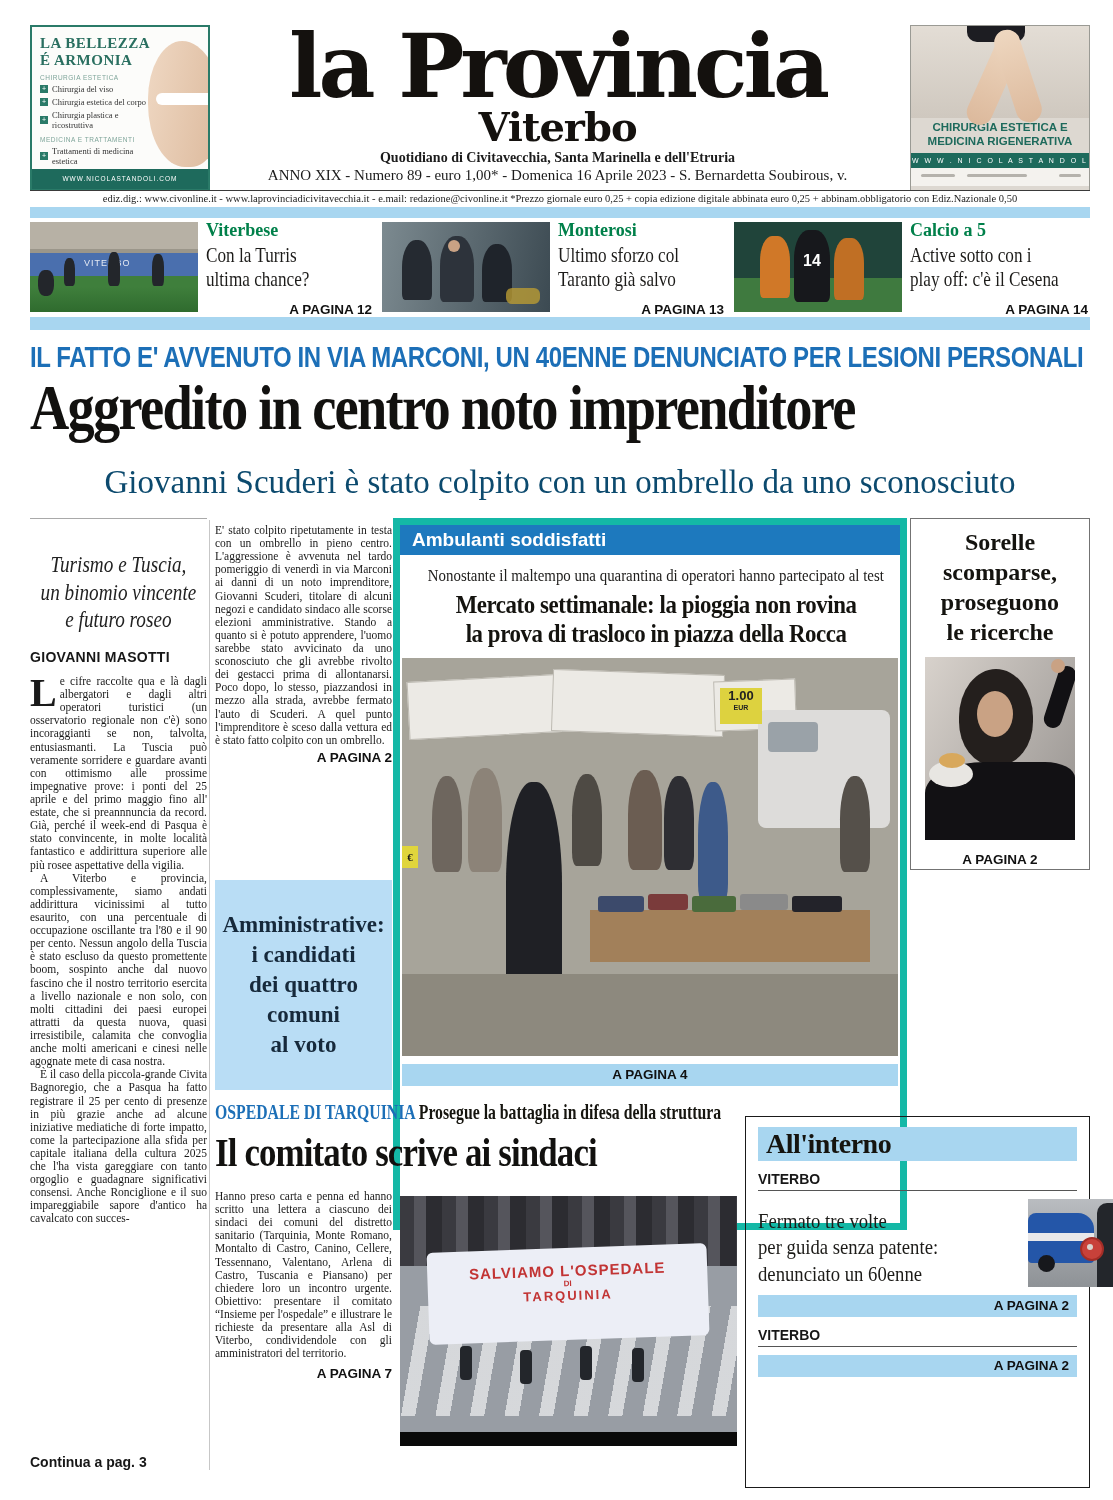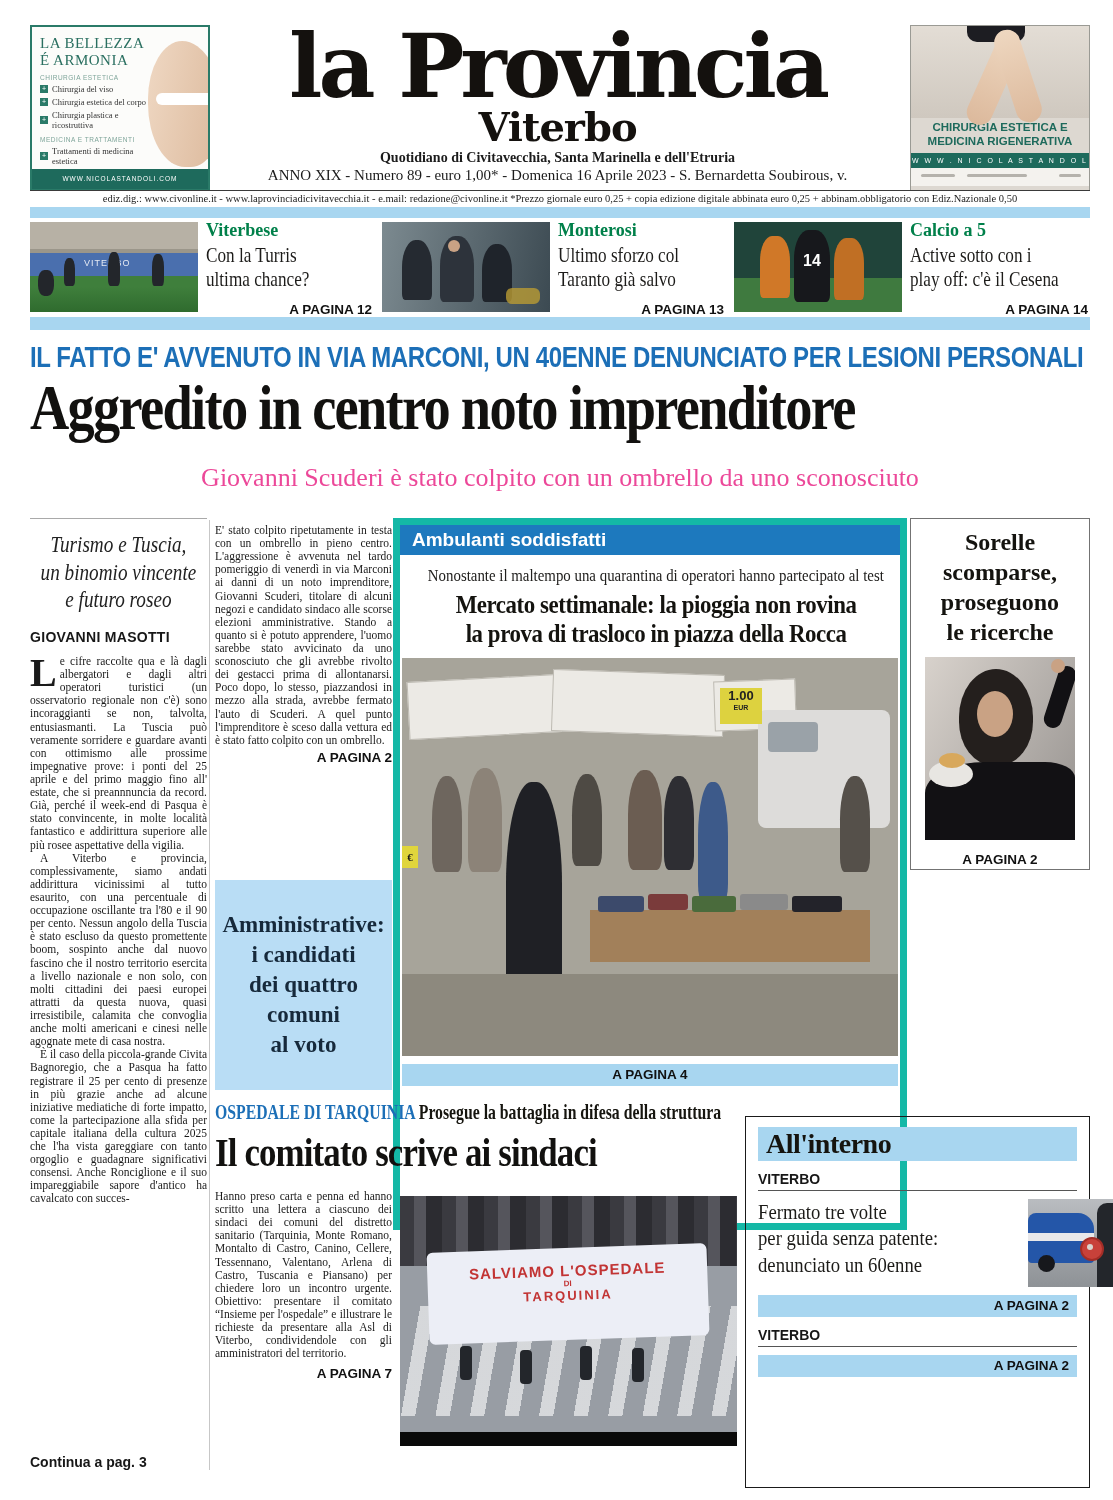--- a/index.html
+++ b/index.html
@@ -6,21 +6,21 @@
   .page{position:relative;width:1113px;height:1500px;background:#ffffff;margin:0 auto;
         font-family:"Liberation Serif",serif;color:#171717;overflow:hidden;}
   .abs{position:absolute;}
   .pre{white-space:pre-line;}
   .ref{font-family:"Liberation Sans",sans-serif;font-weight:bold;font-size:13.5px;color:#111;}
 
   
   .ad-left{left:30px;top:25px;width:180px;height:166px;border:2px solid #2a7a68;box-sizing:border-box;
            background:#fcfcfa;overflow:hidden;}
   .adl-body{position:absolute;left:8px;top:8px;width:118px;z-index:2;}
-  .adl-title{font-weight:normal;font-size:15px;line-height:1.1;color:#2a6f60;letter-spacing:.5px;}
+  .adl-title{font-weight:bold;font-size:15px;line-height:1.1;color:#2a6f60;letter-spacing:.5px;}
   .adl-sec{font-size:6.5px;color:#7fa59a;margin-top:6px;letter-spacing:.5px;font-family:"Liberation Sans",sans-serif;}
   .adl-item{display:flex;align-items:center;margin-top:3px;}
   .adl-sq{width:8px;height:8px;background:#2a7a68;color:#fff;font-size:7px;line-height:8px;text-align:center;
           font-family:"Liberation Sans",sans-serif;flex:none;}
   .adl-item span.t{font-size:8.5px;color:#333;margin-left:4px;}
   .adl-woman{position:absolute;right:-14px;top:14px;width:74px;height:126px;background:linear-gradient(100deg,#efd8c3,#dcb99c);
              border-radius:46% 54% 42% 50%;z-index:1;}
   .adl-woman:before{content:"";position:absolute;left:8px;top:52px;width:58px;height:12px;background:#fff;border-radius:6px;}
   .adl-bar{position:absolute;left:0;right:0;bottom:0;height:20px;background:#1e6a5c;color:#fff;
            font-family:"Liberation Sans",sans-serif;font-size:6.5px;letter-spacing:1px;line-height:20px;text-align:center;z-index:3;}
@@ -71,27 +71,27 @@
   .ph-futsal .p2{position:absolute;left:60px;top:8px;width:36px;height:72px;background:#17181c;border-radius:40% 40% 10% 10%;}
   .ph-futsal .p3{position:absolute;left:100px;top:16px;width:30px;height:62px;background:#c06f24;border-radius:40% 40% 10% 10%;}
   .ph-futsal .num{position:absolute;left:64px;top:30px;width:28px;text-align:center;color:#fff;
                   font-family:"Liberation Sans",sans-serif;font-weight:bold;font-size:16px;}
 
   
   .lead-kicker{left:30px;top:340px;width:1325px;transform:scale(.8,1);transform-origin:0 0;
                font-family:"Liberation Sans",sans-serif;font-weight:bold;font-size:30px;color:#1c6fb7;letter-spacing:-.5px;}
   .lead-headline{left:30px;top:376px;width:1247px;transform:scale(.85,1);transform-origin:0 0;
                  font-weight:bold;font-size:64px;line-height:1;letter-spacing:-2px;color:#12110f;}
-  .lead-subhead{left:30px;top:464px;width:1060px;text-align:center;font-size:26px;line-height:1.1;color:#ec4899;}
+  .lead-subhead{left:30px;top:464px;width:1060px;text-align:center;font-size:33px;line-height:1.1;color:#0c4a6e;}
 
   
   .vline{left:209px;top:520px;width:1px;height:950px;background:#c7c7c7;}
   .ed-col{left:30px;top:518px;width:177px;height:952px;border-top:1px solid #a9a9a9;box-sizing:border-box;
           padding-top:12px;display:flex;flex-direction:column;}
-  .ed-titlewrap{height:86px;}
+  .ed-titlewrap{height:86px;margin-top:20px;}
   .ed-title{width:221px;transform:scale(.8,1);transform-origin:0 0;font-style:italic;font-size:24px;
             line-height:1.15;text-align:center;color:#222;}
   .ed-byline{margin-top:12px;font-family:"Liberation Sans",sans-serif;font-weight:bold;font-size:14px;letter-spacing:.3px;}
   .ed-body{margin-top:10px;font-size:11.5px;line-height:1.14;text-align:justify;color:#1a1a1a;}
   .ed-body p{margin:0;}
   .ed-body p + p{text-indent:10px;}
   .dropcap{float:left;font-weight:bold;font-size:40px;line-height:.82;padding:2px 3px 0 0;}
   .ed-spacer{flex:1;}
   .ed-cont{font-family:"Liberation Sans",sans-serif;font-weight:bold;font-size:14px;}
 
@@ -169,21 +169,21 @@
   .os-banner .l3{font-size:13px;letter-spacing:2px;}
   .os-leg{position:absolute;width:12px;height:34px;background:#23262b;border-radius:4px;}
   .os-black{position:absolute;left:0;bottom:0;width:100%;height:14px;background:#0a0a0a;}
 
   
   .ai-box{left:745px;top:1076px;width:345px;height:372px;border:1.5px solid #1a1a1a;box-sizing:border-box;padding:10px 12px;margin-top:40px;}
   .ai-titlebar{height:34px;background:#a8d6f0;font-weight:bold;font-size:28px;line-height:34px;
                padding-left:8px;letter-spacing:-.5px;color:#15140f;box-sizing:border-box;}
   .ai-label{margin-top:10px;font-family:"Liberation Sans",sans-serif;font-weight:bold;font-size:14px;
             border-bottom:1px solid #555;padding-bottom:3px;}
-  .ai-row{display:flex;gap:17px;margin-top:8px;}
+  .ai-row{display:flex;gap:17px;margin-top:8px;align-items:flex-end;}
   .ai-headwrap{flex:1;overflow:visible;}
   .ai-head{width:253px;transform:scale(.85,1);transform-origin:0 0;font-size:22px;line-height:1.2;color:#1c1b18;}
   .ai-photo{width:95px;height:88px;flex:none;position:relative;overflow:hidden;}
   .ai-refbar{margin-top:8px;height:22px;background:#a8d6f0;text-align:right;padding-right:8px;line-height:22px;box-sizing:border-box;}
   
   .ph-police{background:linear-gradient(#b9bcc0,#8e9296);}
   .ph-police .car{position:absolute;left:0;top:14px;width:66px;height:50px;background:#2456a8;border-radius:8px 16px 4px 4px;}
   .ph-police .stripe{position:absolute;left:0;top:34px;width:66px;height:8px;background:#e8e8ea;}
   .ph-police .wheel{position:absolute;left:10px;top:56px;width:17px;height:17px;background:#17181c;border-radius:50%;}
   .ph-police .officer{position:absolute;right:0;top:4px;width:26px;height:84px;background:#23262b;border-radius:10px 10px 0 0;}

